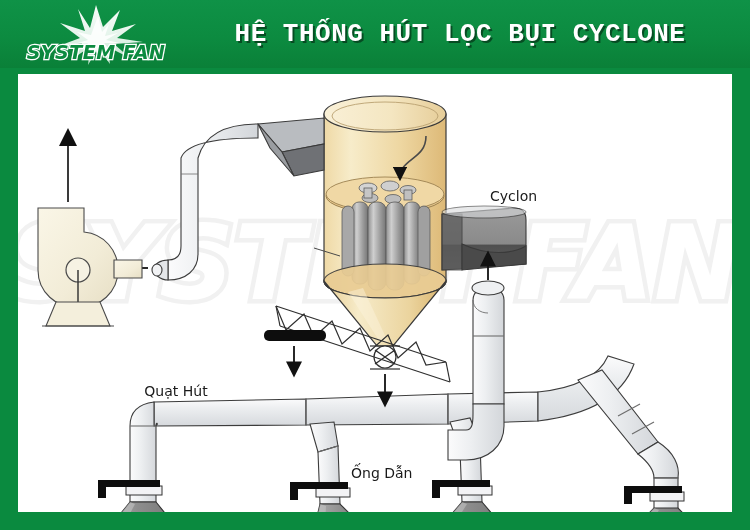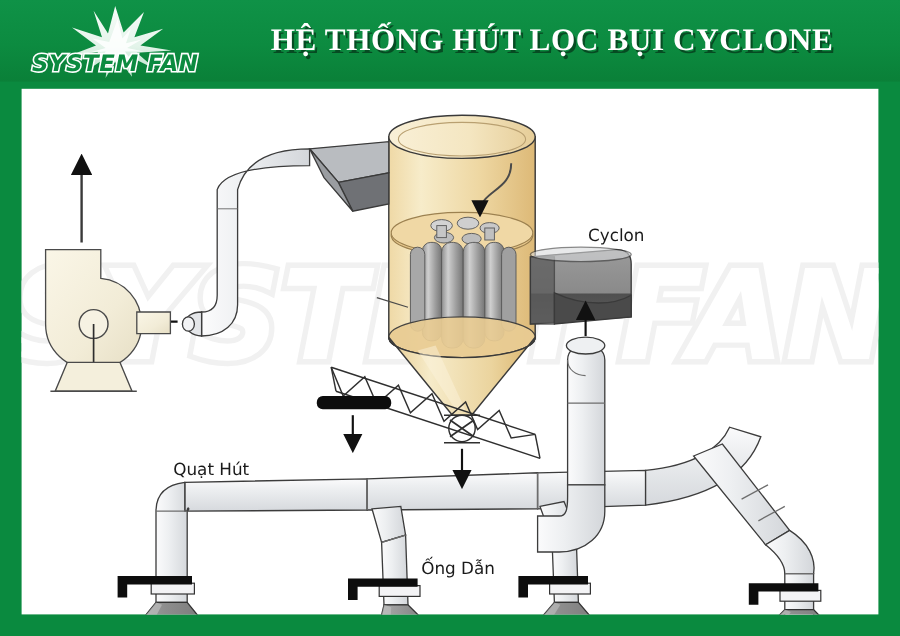--- a/index.html
+++ b/index.html
@@ -12,21 +12,21 @@
 
   
   #header{position:absolute;left:0;top:0;width:750px;height:68px;
           background:linear-gradient(180deg,#0f9247 0%,#0c8b40 55%,#0a8038 100%);
           overflow:hidden;}
   #logo{position:absolute;left:10px;top:2px;width:170px;height:66px;}
   #title{position:absolute;left:180px;top:0;width:560px;height:68px;
          display:flex;align-items:center;justify-content:center;
          color:#ffffff;font-weight:bold;font-size:26px;letter-spacing:.5px;
          text-shadow:2px 2px 0 rgba(0,0,0,.45);
-         font-family:Liberation Serif, serif;
+         font-family:Liberation Mono, monospace;
          text-align:center;line-height:1;white-space:nowrap;}
 
   
   #frame{position:absolute;left:18px;top:74px;width:714px;height:438px;
          background:#ffffff;}
   #canvas{position:absolute;left:0;top:0;width:714px;height:438px;}
 </style>
 </head>
 <body>
 

